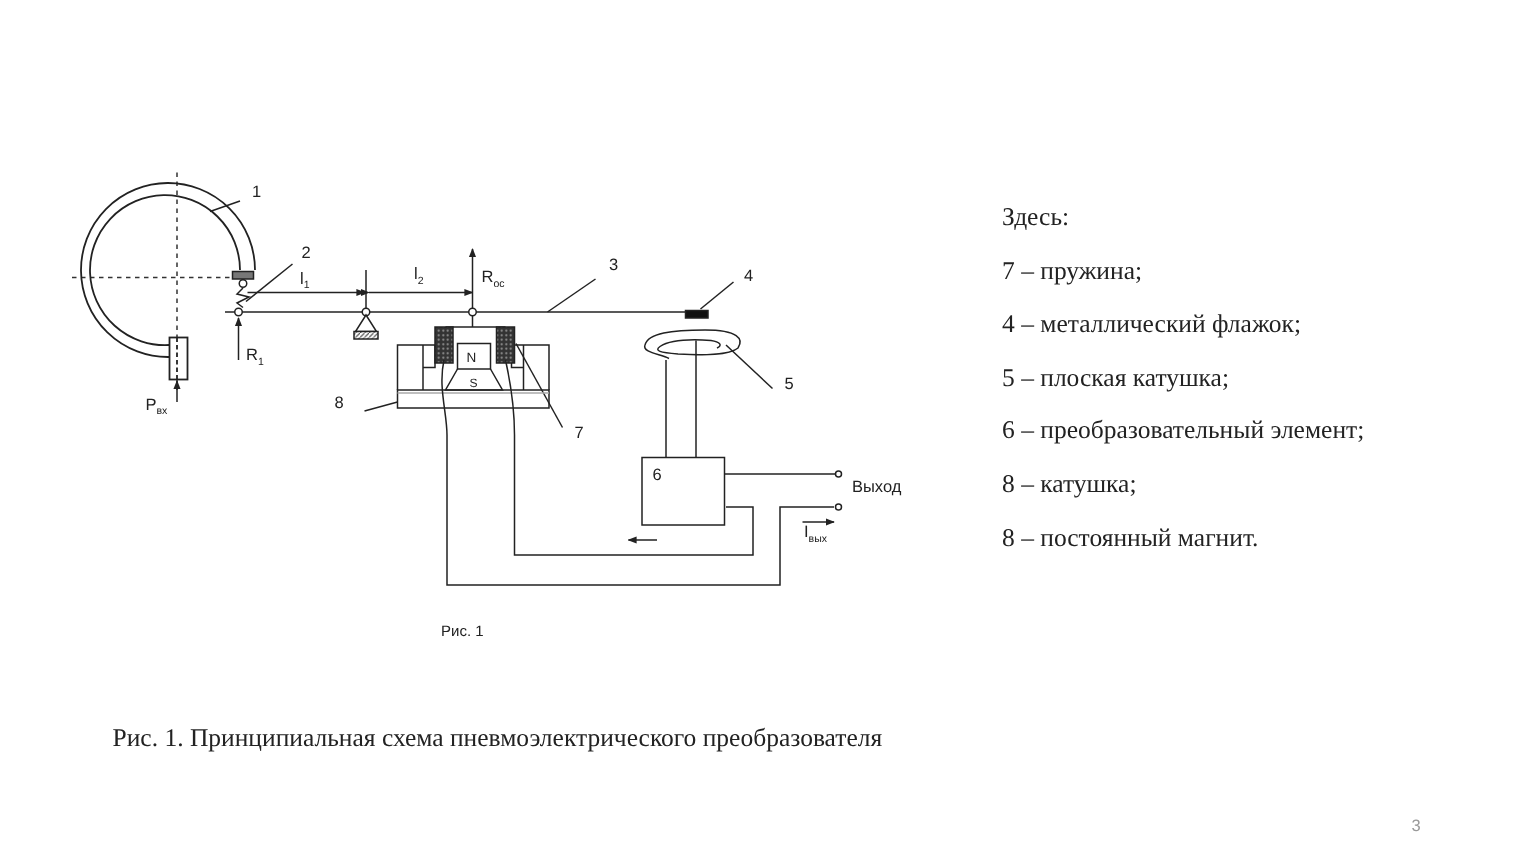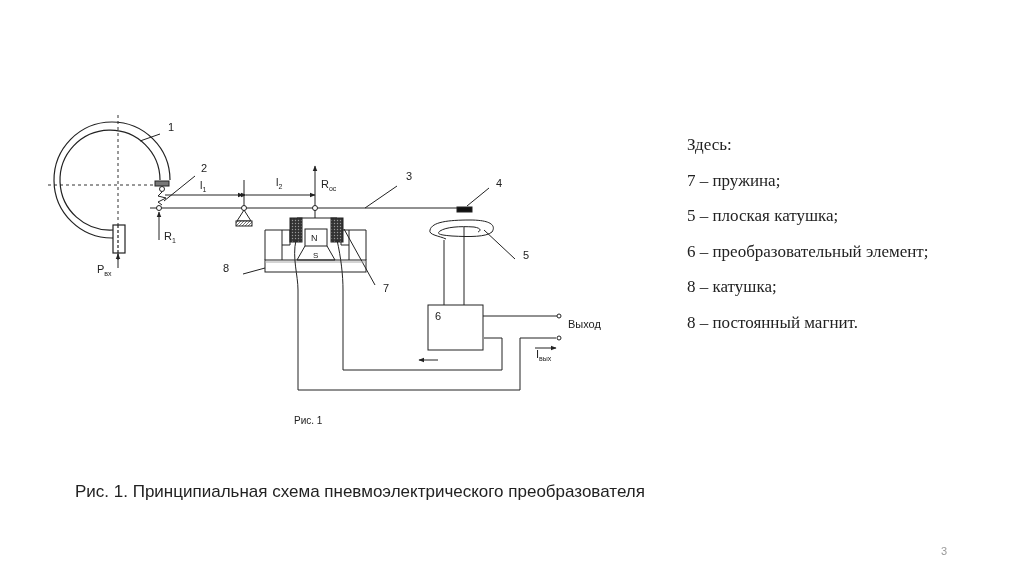--- a/index.html
+++ b/index.html
@@ -1,22 +1,22 @@
 <!DOCTYPE html>
 <html><head>
 <meta charset="utf-8">
 <style>
   html, body { margin: 0; padding: 0; background: #ffffff; }
   body { width: 1024px; height: 574px; position: relative; overflow: hidden; font-family: "Liberation Sans", sans-serif; }
   #diagram { position: absolute; left: 0; top: 0; width: 1024px; height: 574px; }
   .lbl { font-family: "Liberation Sans", sans-serif; font-size: 11px; fill: #222; }
   .sub { font-size: 7px; }
   .legend { position: absolute; left: 668px; top: 130px; font-family: "Liberation Serif", serif; font-size: 17px; color: #222; }
-  .legend .row { height: 35.6px; line-height: 30px; white-space: nowrap; margin-left: 19px; }
-  .caption { position: absolute; left: 75px; top: 482px; font-family: Liberation Sans, sans-serif; font-size: 17px; color: #222; white-space: nowrap; }
+  .legend .row { height: 35.6px; line-height: 30px; white-space: nowrap; }
+  .caption { position: absolute; left: 75px; top: 482px; font-family: Liberation Serif, serif; font-size: 17px; color: #222; white-space: nowrap; }
   .page-num { position: absolute; left: 941px; top: 545px; font-family: "Liberation Sans", sans-serif; font-size: 11px; color: #999; }
 </style>
 </head>
 <body>
 
 <svg id="diagram" width="1024" height="574" viewBox="0 0 1024 574" xmlns="http://www.w3.org/2000/svg">
   <defs>
     <pattern id="hatch" width="3" height="3" patternUnits="userSpaceOnUse">
       <rect width="3" height="3" fill="#fff"></rect>
       <path d="M0,3 L3,0" stroke="#555" stroke-width="0.8"></path>
@@ -135,20 +135,21 @@
   <text class="lbl" x="311" y="241" style="font-size:9px">N</text>
   <text class="lbl" x="313" y="258" style="font-size:8px">S</text>
   <text class="lbl" x="568" y="328">Выход</text>
   <text class="lbl" x="536" y="358"><tspan>I</tspan><tspan class="sub" dy="3">вых</tspan></text>
   <text class="lbl" x="294" y="424" style="font-size:10px">Рис. 1</text>
 </svg>
 
 <div class="legend">
   <div class="row">Здесь:</div>
   <div class="row">7 – пружина;</div>
+  <div class="row">4 – металлический флажок;</div>
   <div class="row">5 – плоская катушка;</div>
   <div class="row">6 – преобразовательный элемент;</div>
   <div class="row">8 – катушка;</div>
   <div class="row">8 – постоянный магнит.</div>
 </div>
 
 <div class="caption">Рис. 1. Принципиальная схема пневмоэлектрического преобразователя</div>
 <div class="page-num">3</div>
 
 </body></html>

